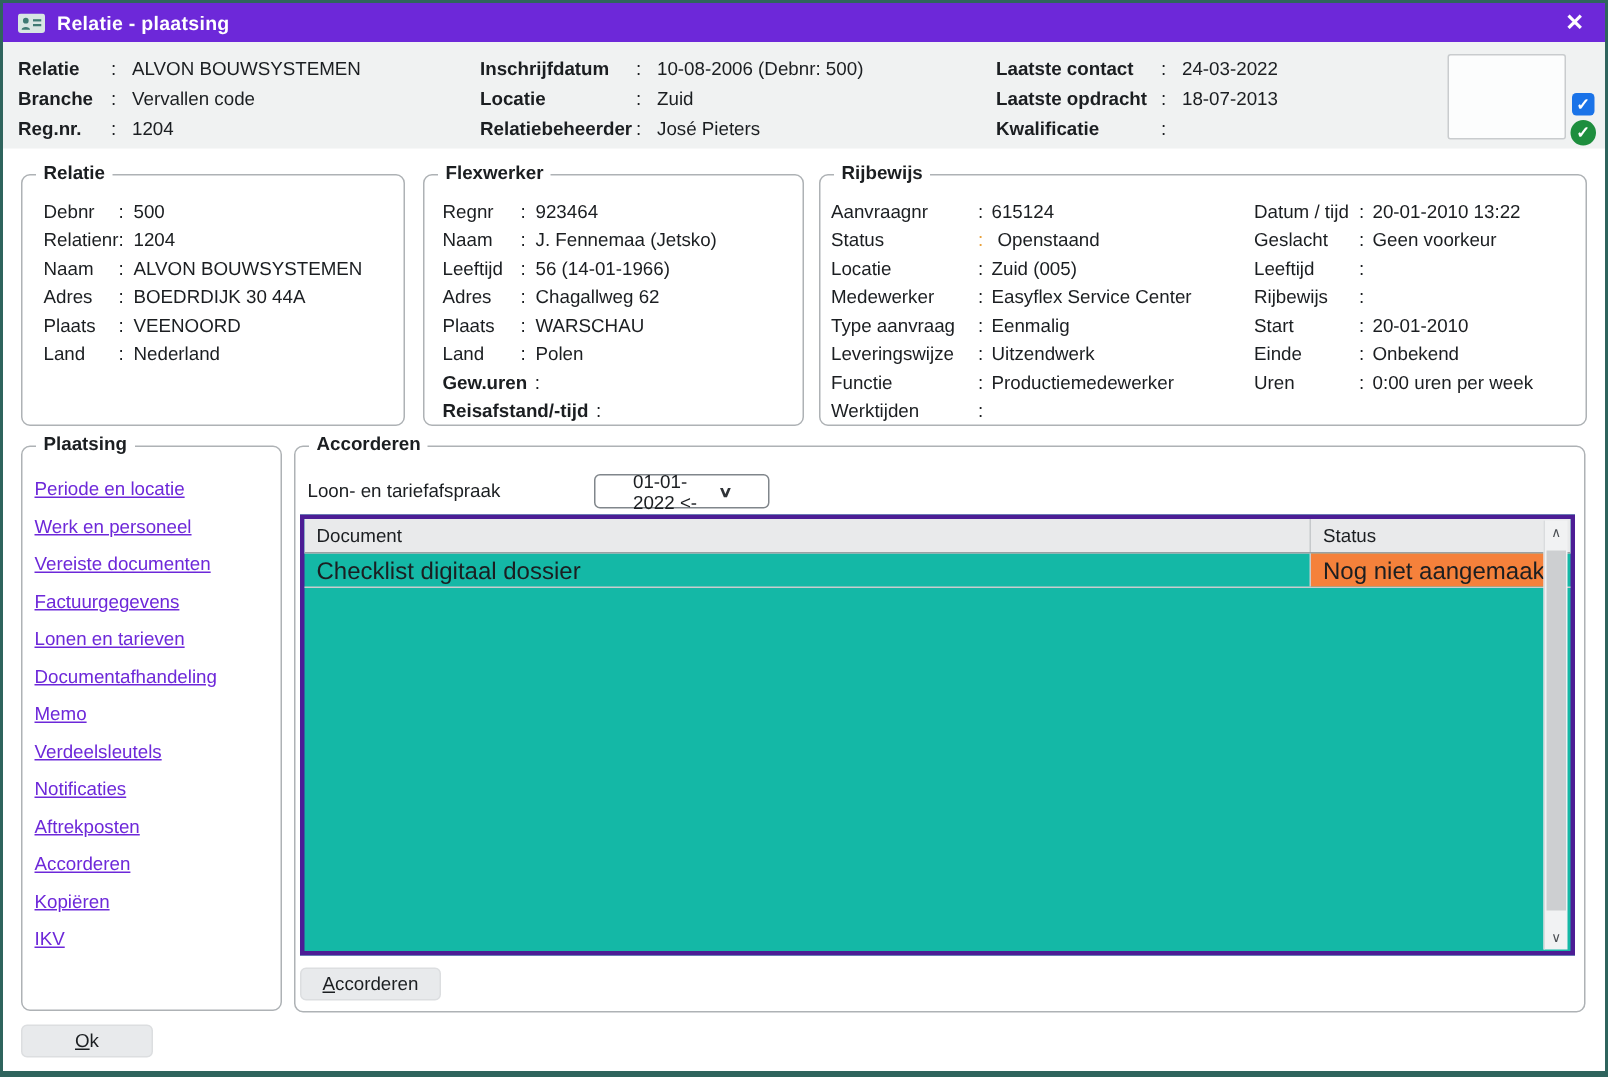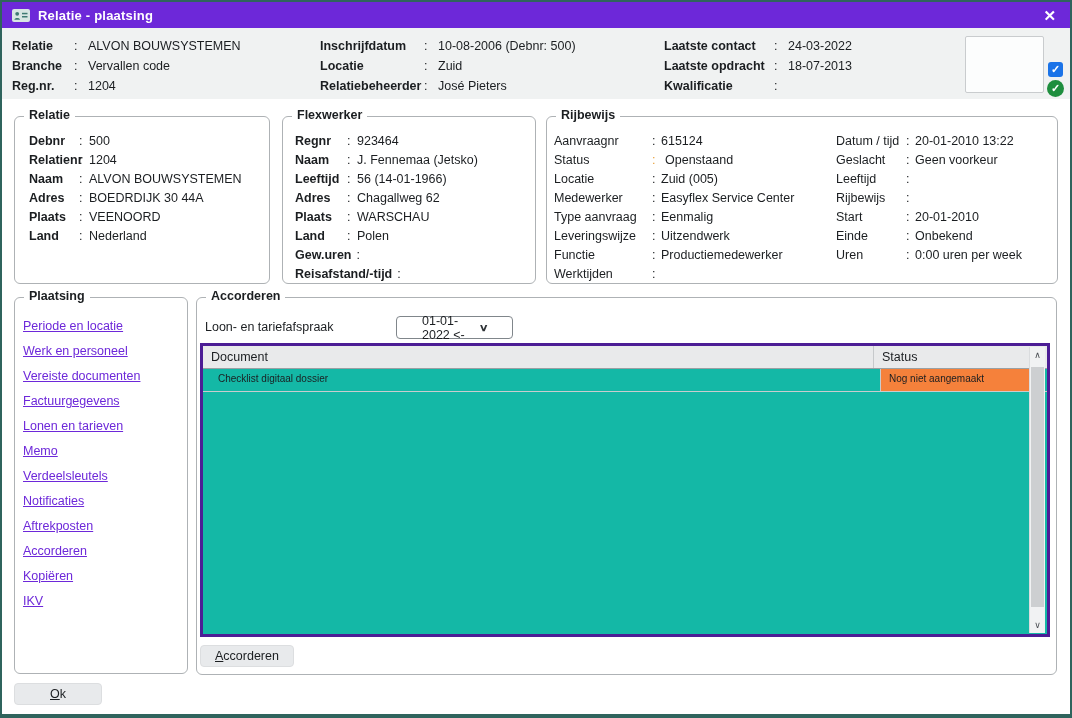--- a/index.html
+++ b/index.html
@@ -56,21 +56,21 @@
   .box-flexwerker { left:280px; top:114px; width:254px; height:168px; }
   .box-aanvraag   { left:544px; top:114px; width:512px; height:168px; }
   .box-plaatsing  { left:12px;  top:295px; width:174px; height:377px; }
   .box-accorderen { left:194px; top:295px; width:861px; height:378px; }
 
   .kv-list { position:absolute; top:15px; font-size:12.5px; line-height:19px; }
   .kv { display:grid; }
   .kv > span { white-space:nowrap; }
   .kv-wide { display:block; white-space:nowrap; }
   .kv-wide .colon { margin-left:5px; }
-  .boldlbl .kv-label { font-weight:bold; }
+  .boldlbl .kv-label { font-weight:normal; }
 
   .rel-list  { left:14px; }
   .rel-list .kv  { grid-template-columns:50px 10px 1fr; }
   .flex-list { left:12px; }
   .flex-list .kv { grid-template-columns:52px 10px 1fr; }
   .aan-left  { left:7px; }
   .aan-left .kv  { grid-template-columns:98px 9px 1fr; }
   .aan-right { left:289px; }
   .aan-right .kv { grid-template-columns:70px 9px 1fr; }
   .colon-status { color:#E9A13B; }
@@ -93,21 +93,21 @@
   }
   .dd-chevron { font-size:10px; color:#2F3337; font-weight:bold; transform:scaleX(1.35); }
 
   .dtable {
     position:absolute; left:3px; top:45px; width:850px; height:294px;
     border:3px solid #4c1d95; background:#14b8a6;
   }
   .thead { height:23px; background:#E9EAEB; border-bottom:1px solid #9AA0A3; display:flex; font-size:12.5px; }
   .th-doc { width:671px; padding:4px 0 0 8px; border-right:1px solid #C6C9CB; }
   .th-status { flex:1; padding:4px 0 0 8px; }
-  .trow { height:23px; display:flex; border-bottom:1px solid #C9CCCE; font-size:10px; cursor:pointer;justify-content:center; }
+  .trow { height:23px; display:flex; border-bottom:1px solid #C9CCCE; font-size:16px; cursor:pointer; }
   .td-doc { width:671px; padding:4px 0 0 8px; border-right:1px solid #C9CCCE; white-space:nowrap; }
   .td-status { width:159px; background:#F5813B; padding:4px 0 0 8px; white-space:nowrap; }
 
   .vscroll {
     position:absolute; top:1px; right:2px; bottom:1px; width:16px;
     background:#F1F2F3; border-left:1px solid #DADCDE;
   }
   .vs-btn {
     position:absolute; left:0; width:100%; height:16px; text-align:center;
     font-size:9px; line-height:16px; color:#4B4F53; cursor:pointer;
@@ -342,20 +342,21 @@
   </div>
 
   <div class="gbox box-plaatsing">
     <span class="legend">Plaatsing</span>
     <div class="plinks">
       <a class="plink">Periode en locatie</a>
       <a class="plink">Werk en personeel</a>
       <a class="plink">Vereiste documenten</a>
       <a class="plink">Factuurgegevens</a>
       <a class="plink">Lonen en tarieven</a>
+      <a class="plink">Documentafhandeling</a>
       <a class="plink">Memo</a>
       <a class="plink">Verdeelsleutels</a>
       <a class="plink">Notificaties</a>
       <a class="plink">Aftrekposten</a>
       <a class="plink">Accorderen</a>
       <a class="plink">Kopiëren</a>
       <a class="plink">IKV</a>
     </div>
   </div>
 

